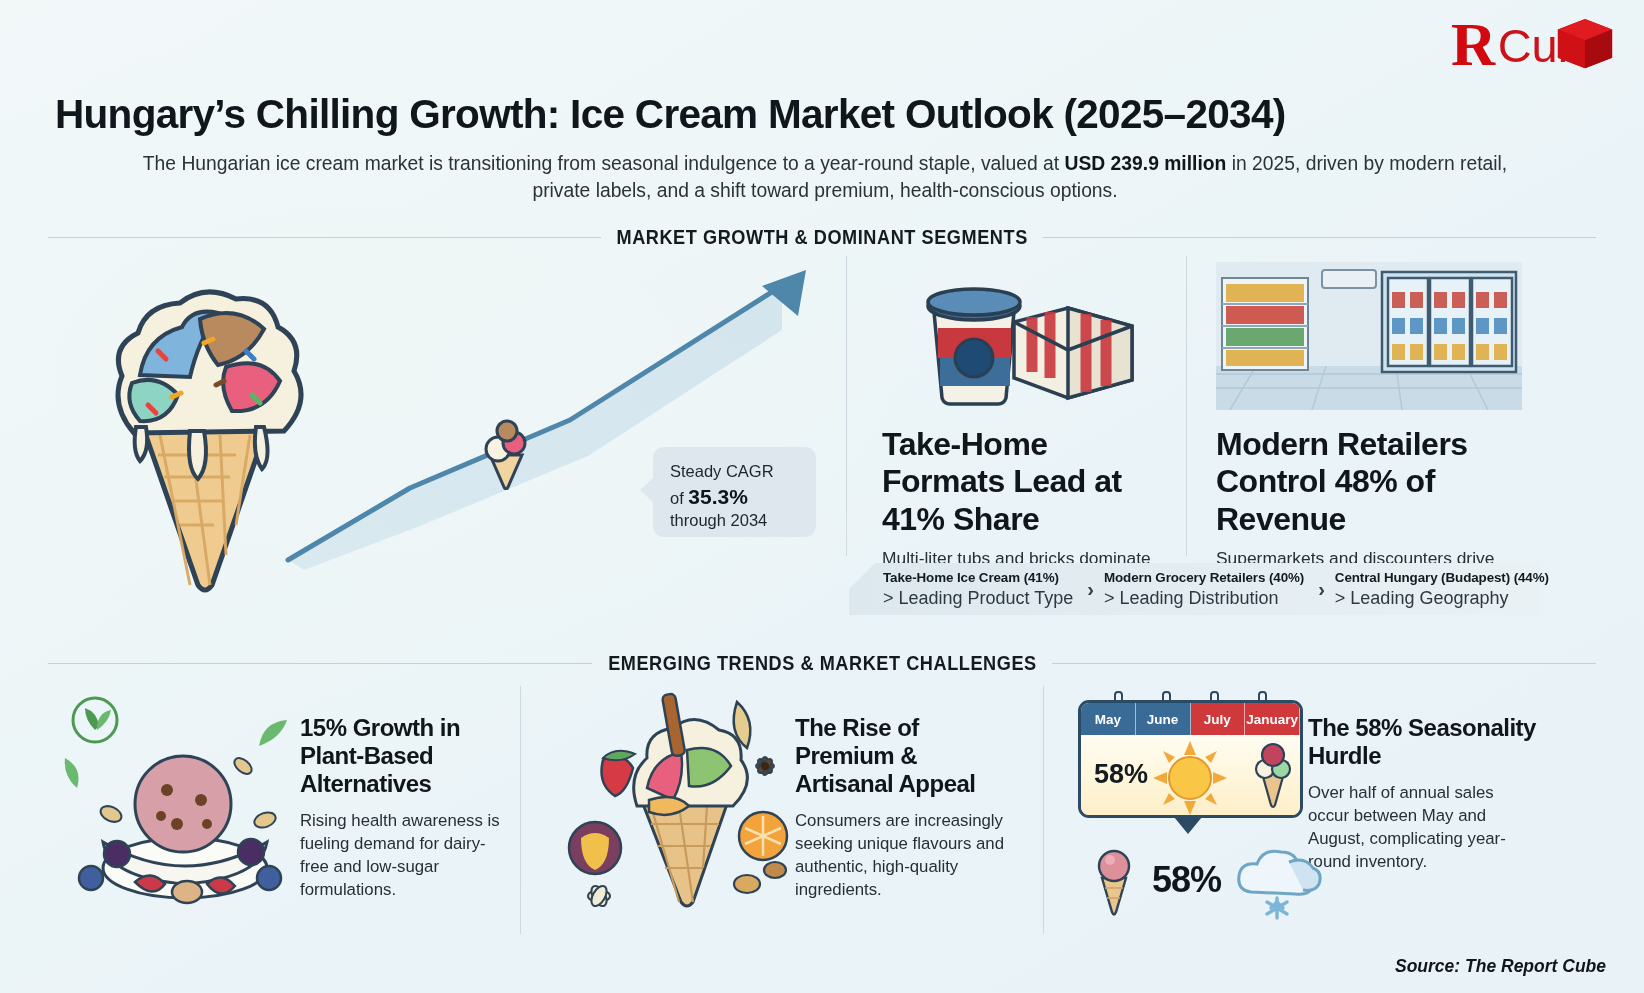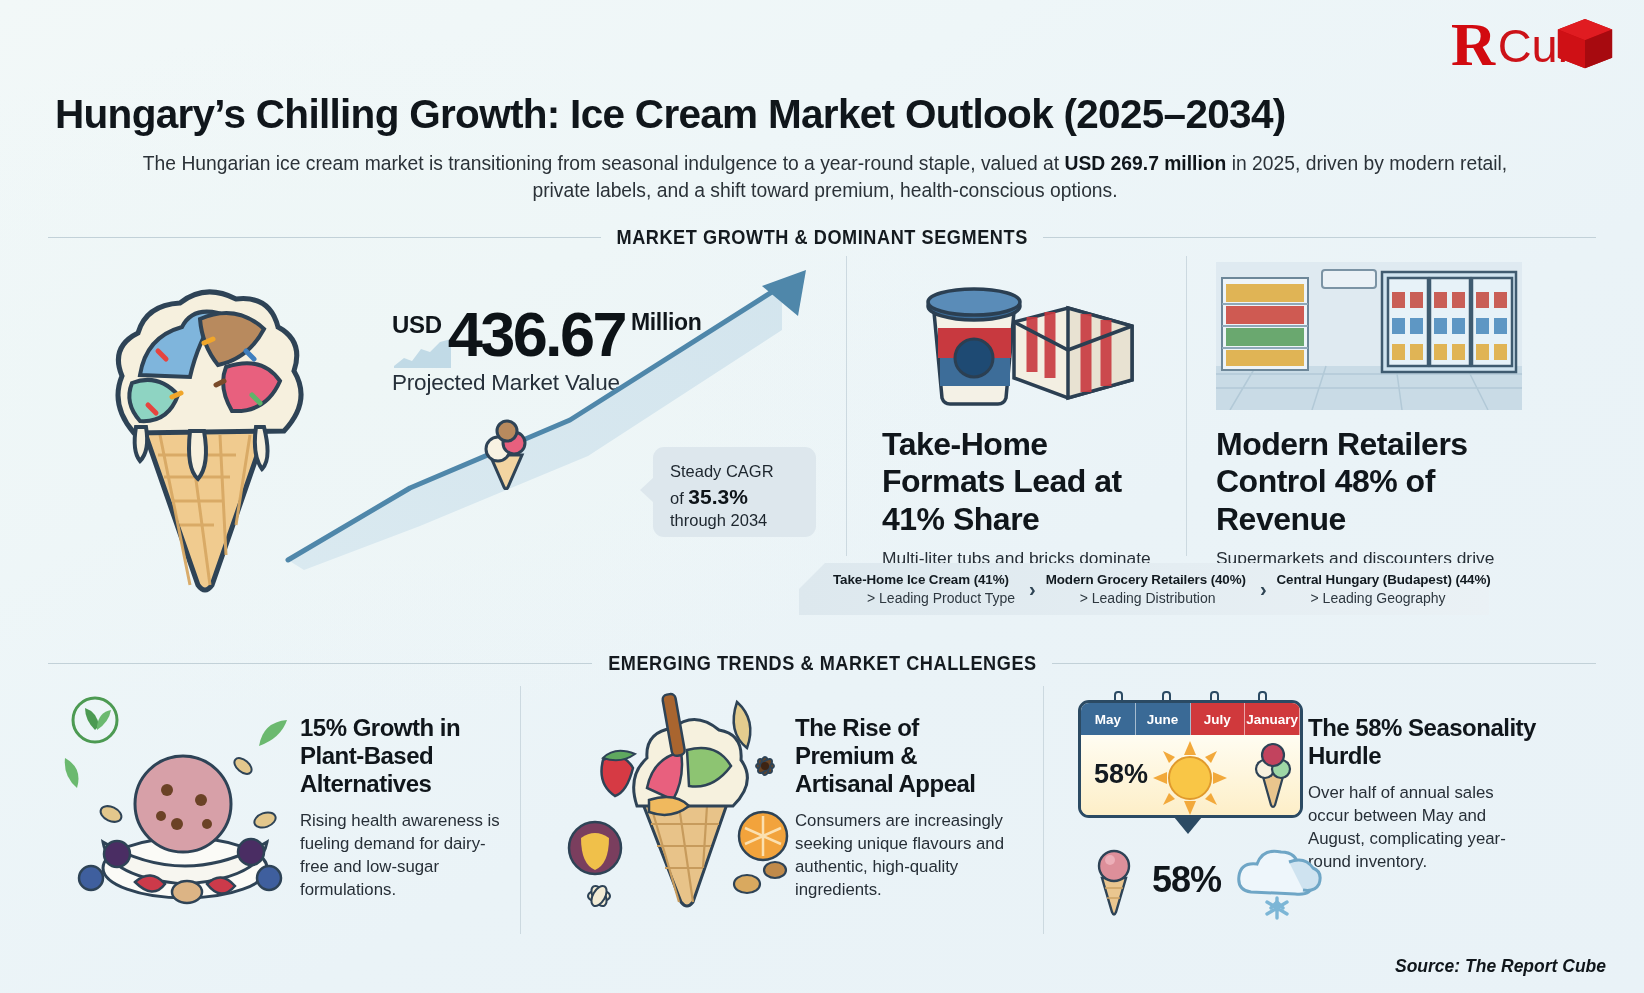--- a/index.html
+++ b/index.html
@@ -90,30 +90,30 @@
   .vdiv { position:absolute; width:1px; background:#ccd9e0; }
   .rcard { position:absolute; top:262px; width:300px; }
   .rcard .art { width:100%; height:148px; position:relative; }
   .rcard h3 {
     font-size:32px; font-weight:800; line-height:1.17; letter-spacing:-.5px;
     color:#10161b; margin-top:16px;
   }
   .rcard p { font-size:17.4px; line-height:1.36; color:#272f37; margin-top:9px; }
 
   
-  .chev-strip { position:absolute; left:799px; top:563px; width:690px; height:52px; }
+  .chev-strip { position:absolute; left:849px; top:563px; width:690px; height:52px; }
   .chev-bg {
     position:absolute; inset:0;
     background:linear-gradient(90deg,#dde8ee 0%, #e4edf2 55%, #eaf1f5 100%);
     clip-path: polygon(26px 0, 100% 0, 100% 100%, 0 100%, 0 26px);
   }
   .chev-items { position:absolute; inset:0; display:flex; align-items:center; padding-left:34px; }
   .chev-item { position:relative; padding-right:12px; }
   .chev-item .c1 { font-size:13.4px; font-weight:800; color:#121a20; white-space:nowrap; letter-spacing:-.1px; }
-  .chev-item .c2 { font-size:14px; color:#2e3840; white-space:nowrap; margin-top:3px;margin-left:34px; }
+  .chev-item .c2 { font-size:18px; color:#2e3840; white-space:nowrap; margin-top:3px; }
   .chev-sep { font-size:20px; color:#2f4454; font-weight:700; margin:0 10px 0 2px; align-self:center; }
 
   
   .bcard { position:absolute; top:688px; }
   .bcard .txt { position:absolute; top:26px; width:205px; }
   .bcard h3 {
     font-size:24px; font-weight:800; line-height:1.17; letter-spacing:-.5px; color:#10161b;
   }
   .bcard p { font-size:16.8px; line-height:1.37; color:#272f37; margin-top:11px; }
 
@@ -149,21 +149,21 @@
     <svg class="cube3d" viewBox="0 0 64 64">
       <polygon points="32,3 60,14 60,43 32,54 4,43 4,14" fill="#c40d12"></polygon>
       <polygon points="32,3 60,14 32,25 4,14" fill="#e01c21"></polygon>
       <polygon points="32,25 60,14 60,43 32,54" fill="#a70a0f"></polygon>
       <polygon points="32,25 4,14 4,43 32,54" fill="#cf1015"></polygon>
     </svg>
   </div>
 
   <h1 class="title">Hungary’s Chilling Growth: Ice Cream Market Outlook (2025–2034)</h1>
   <p class="subtitle">
-    <span>The Hungarian ice cream market is transitioning from seasonal indulgence to a year-round staple, valued at </span><b>USD 269.7 million</b><span> in 2025, driven by modern retail, private labels, and a shift toward premium, health-conscious options.</span>
+    <span>The Hungarian ice cream market is transitioning from seasonal indulgence to a year-round staple, valued at </span><b>USD 239.9 million</b><span> in 2025, driven by modern retail, private labels, and a shift toward premium, health-conscious options.</span>
   </p>
 
   <div class="section-divider" style="top:226px">
     <div class="rule"></div>
     <div class="sec-title">MARKET GROWTH &amp; DOMINANT SEGMENTS</div>
     <div class="rule"></div>
   </div>
 
   <div class="cone-wrap">
     <svg viewBox="0 0 330 340" width="330" height="340">
@@ -189,31 +189,20 @@
         <line x1="164" y1="88" x2="173" y2="84" stroke="#f0a62b"></line>
         <line x1="206" y1="96" x2="214" y2="104" stroke="#3f7fbf"></line>
         <line x1="132" y1="142" x2="141" y2="138" stroke="#f0a62b"></line>
         <line x1="212" y1="140" x2="220" y2="148" stroke="#5eb36a"></line>
         <line x1="108" y1="150" x2="116" y2="158" stroke="#e6443f"></line>
         <line x1="176" y1="130" x2="184" y2="126" stroke="#7a4b2a"></line>
       </g>
     </svg>
   </div>
 
-  <div class="value-block">
-    <svg class="mini-spark" viewBox="0 0 58 30">
-      <path d="M0 28 L10 20 L18 23 L27 11 L36 14 L46 4 L57 1 L57 30 L0 30 Z" fill="#9ec4da"></path>
-    </svg>
-    <div class="value-line">
-      <span class="v-usd">USD</span>
-      <span class="v-num">436.67</span>
-      <span class="v-unit">Million</span>
-    </div>
-    <div class="v-caption">Projected Market Value</div>
-  </div>
 
   <svg class="growth-arrow" viewBox="0 0 560 300">
     <defs>
       <linearGradient id="agrad" x1="0" y1="1" x2="1" y2="0">
         <stop offset="0" stop-color="#d6e7ef"></stop>
         <stop offset="1" stop-color="#cfe2ec"></stop>
       </linearGradient>
     </defs>
     <path d="M18 290 L140 218 L300 150 L512 18 L512 60 L318 186 L150 256 L34 300 Z" fill="url(#agrad)" opacity=".85"></path>
     <polyline points="18,290 140,218 300,150 524,8" fill="none" stroke="#4f87aa" stroke-width="5" stroke-linejoin="round" stroke-linecap="round"></polyline>

